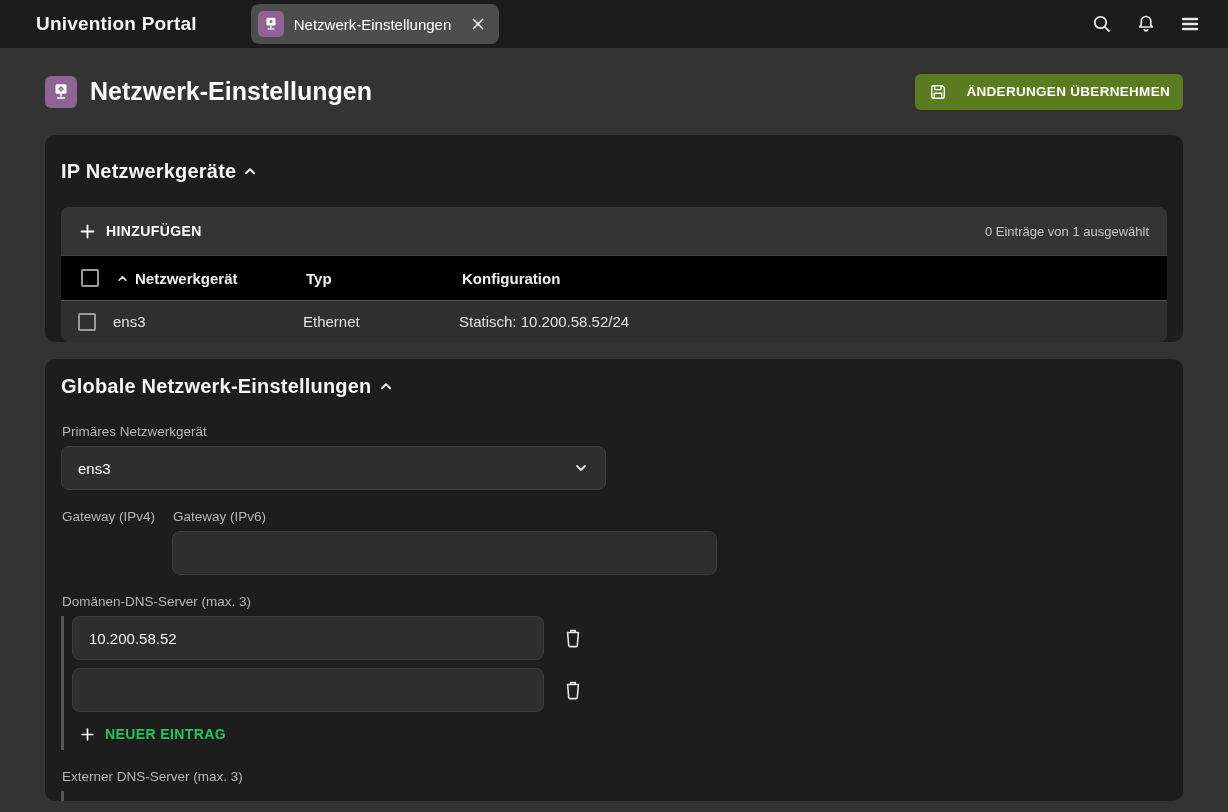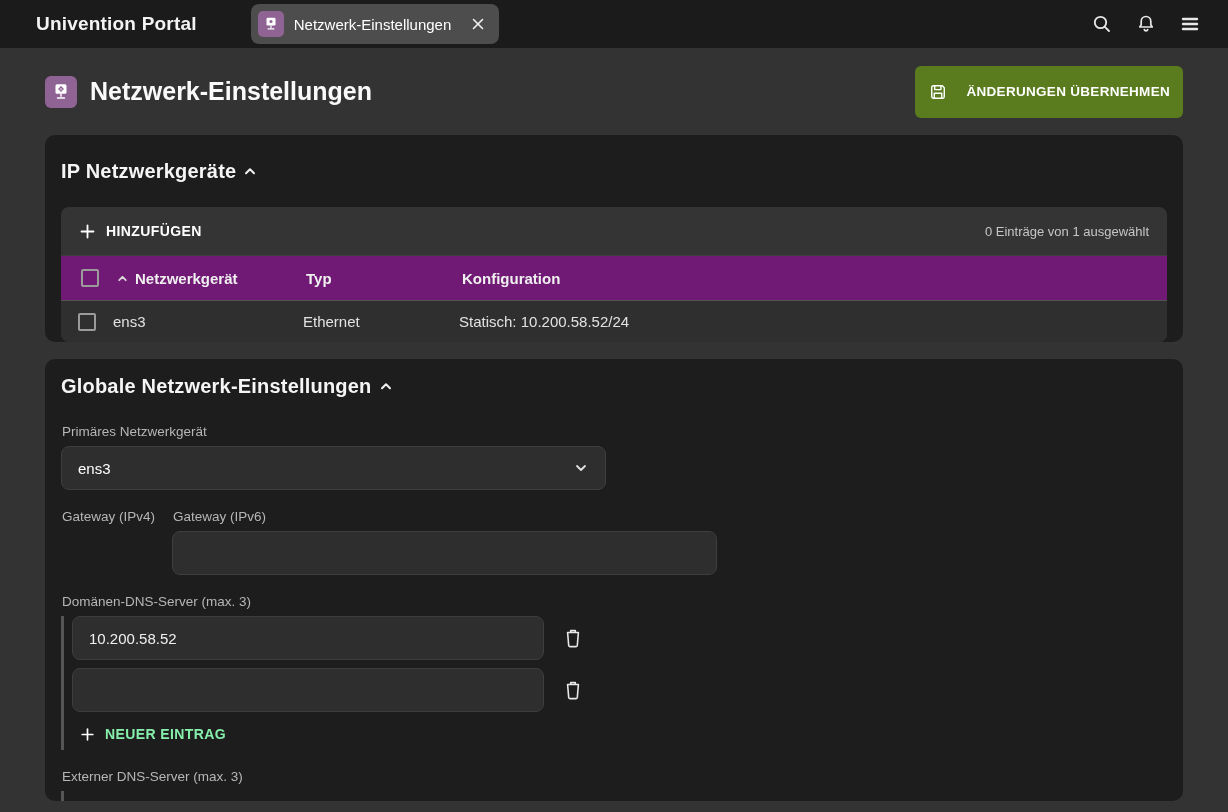--- a/index.html
+++ b/index.html
@@ -23,41 +23,41 @@
   .tab-close{background:none;border:none;width:26px;height:26px;padding:0;margin-left:4px;
              display:flex;align-items:center;justify-content:center;cursor:pointer;}
   .icon-btn{width:24px;height:24px;background:none;border:none;padding:0;margin-left:20px;
             display:flex;align-items:center;justify-content:center;cursor:pointer;}
 
   
   .page-header{height:87px;display:flex;align-items:center;padding:0 45px;box-sizing:border-box;}
   .app-icon{width:32px;height:32px;border-radius:6px;background:#8f6494;flex:0 0 auto;
             display:flex;align-items:center;justify-content:center;}
   .page-title{font-size:25px;font-weight:600;margin:0 0 0 13px;color:#fafafa;}
-  .apply-btn{margin-left:auto;height:52px;background:#5a7c1e;color:#fff;border:none;border-radius:6px;
+  .apply-btn{margin-left:auto;height:36px;background:#5a7c1e;color:#fff;border:none;border-radius:6px;
              display:flex;align-items:center;gap:18px;padding:0 13px;font-size:13.5px;font-weight:700;
              letter-spacing:.3px;cursor:pointer;}
 
   
   main{padding:0 45px;}
   .card{background:#1d1d1d;border-radius:10px;margin-bottom:7px;padding:0 16px;box-sizing:border-box;}
   .section-head{height:72px;display:flex;align-items:center;}
   .card2 .section-head{height:54px;}
   .section-title{font-size:20px;font-weight:600;margin:0;color:#f5f5f5;letter-spacing:.2px;}
   .collapse-btn{width:28px;height:28px;background:none;border:none;padding:0;cursor:pointer;
                 display:flex;align-items:center;justify-content:center;}
 
   
   .grid-panel{background:#343434;border-radius:8px;margin-bottom:17px;overflow:hidden;}
   .grid-toolbar{height:48px;display:flex;align-items:center;padding:0 18px;border-bottom:1px solid #3e3e3e;}
   .add-btn{display:flex;align-items:center;gap:10px;background:none;border:none;color:#fff;
            font-size:14px;font-weight:700;letter-spacing:.4px;cursor:pointer;padding:0;}
   .sel-status{margin-left:auto;font-size:13px;color:#c6c6c6;}
   .row{display:flex;align-items:center;padding:0 17px;box-sizing:border-box;}
-  .grid-head{height:45px;background:#701a75;border-bottom:1px solid #545454;padding-left:20px;}
+  .grid-head{height:45px;background:#000000;border-bottom:1px solid #545454;padding-left:20px;}
   .grid-row{height:41px;background:#2f2f2f;}
   .col-cb{width:35px;display:flex;align-items:center;}
   .col-name{width:190px;display:flex;align-items:center;gap:6px;}
   .col-typ{width:156px;}
   .col-konf{flex:1;}
   .grid-head .hcell{font-weight:600;font-size:15px;color:#f0f0f0;cursor:pointer;}
   .grid-row{font-size:15px;color:#e2e2e2;}
   .checkbox{width:18px;height:18px;border:2px solid #9b9b9b;border-radius:2px;background:transparent;
             box-sizing:border-box;cursor:pointer;padding:0;}
 
@@ -70,21 +70,21 @@
               display:flex;align-items:center;justify-content:space-between;padding:0 14px 0 16px;
               box-sizing:border-box;font-size:15px;color:#fff;cursor:pointer;}
   .text-input{width:545px;height:44px;background:#2e2e2e;border:1px solid #3e3e3e;border-radius:8px;
               color:#f0f0f0;font-size:15px;padding:0 16px;box-sizing:border-box;outline:none;display:block;}
   .two-col{display:flex;gap:17px;margin-top:19px;}
   .multi-group{border-left:3px solid #555;padding:0 0 6px 8px;margin-top:4px;}
   .multi-row{display:flex;align-items:center;margin-bottom:8px;}
   .multi-row .text-input{width:472px;}
   .trash-btn{background:none;border:none;padding:0;margin-left:16px;width:26px;height:26px;
              display:flex;align-items:center;justify-content:center;cursor:pointer;}
-  .new-entry-btn{display:flex;align-items:center;gap:10px;background:none;border:none;color:#86efac;
+  .new-entry-btn{display:flex;align-items:center;gap:10px;background:none;border:none;color:#22c55e;
                  font-size:14px;font-weight:700;letter-spacing:.4px;cursor:pointer;
                  padding:2px 0 2px 8px;margin-top:12px;}
   .multi-stub{border-left:3px solid #555;height:10px;margin-top:4px;}
 </style>
 </head>
 <body>
 
 <header class="topbar">
   <div class="brand">Univention Portal</div>
 

